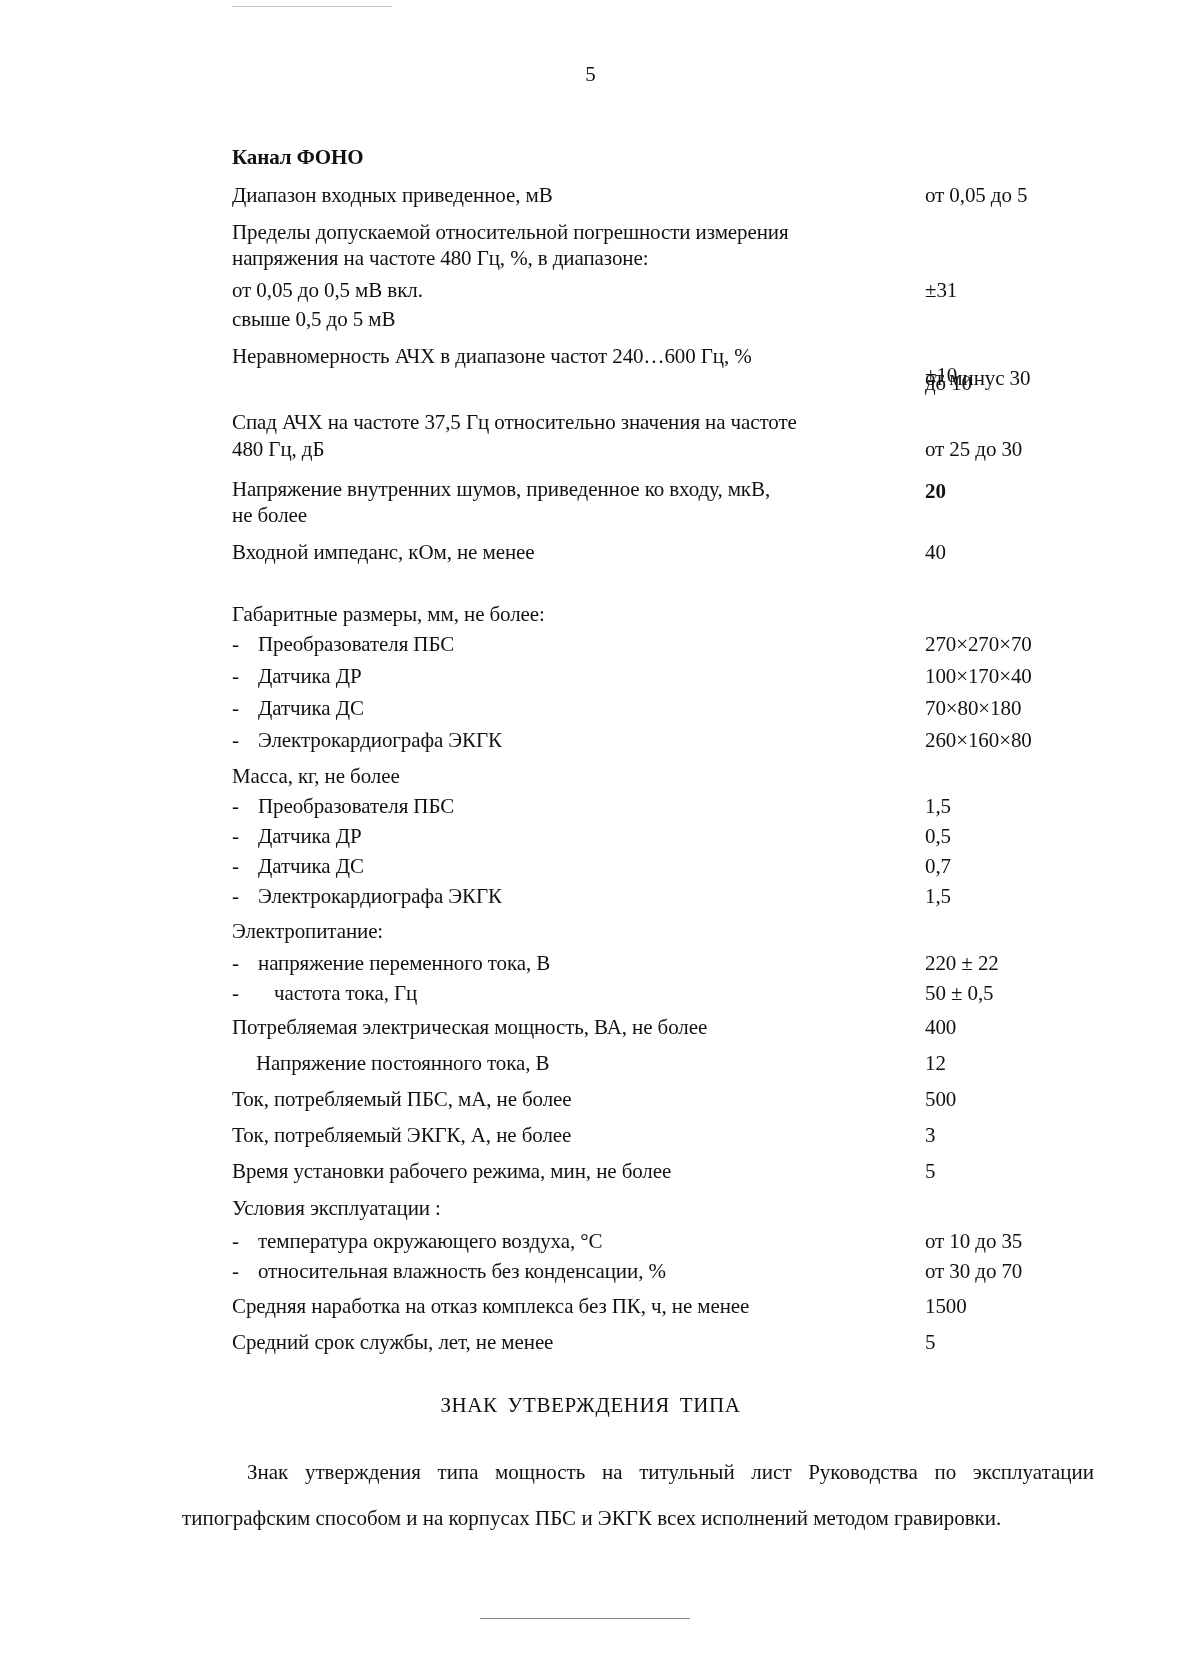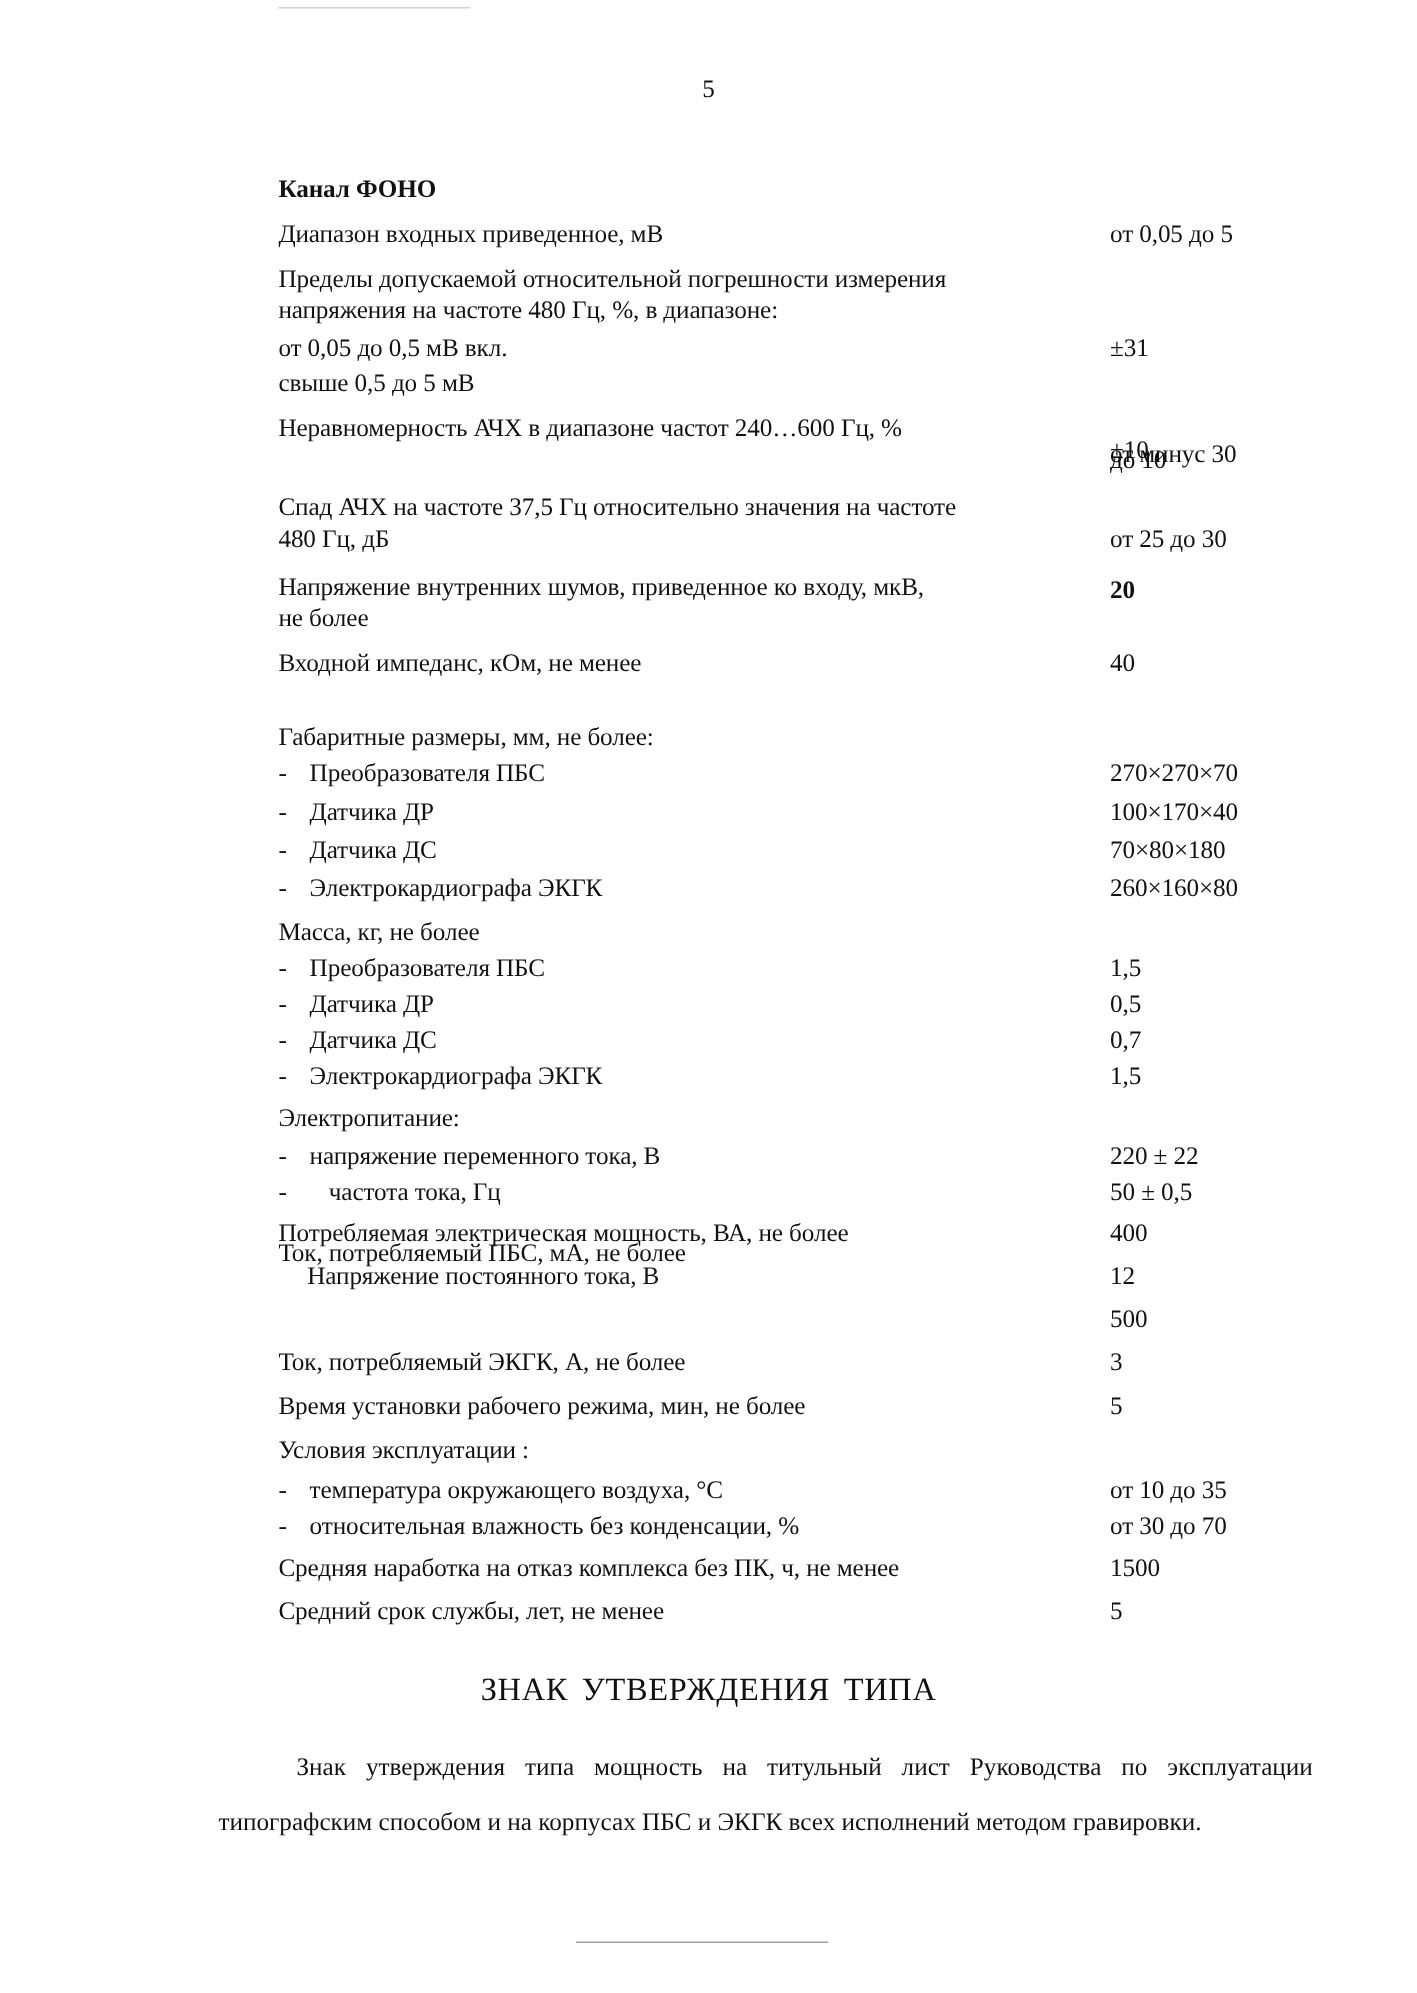--- a/index.html
+++ b/index.html
@@ -16,21 +16,21 @@
       position: absolute; font-size: 21px; line-height: 27px; white-space: nowrap;
       letter-spacing: -0.1px;
     }
     .bold { font-weight: bold; }
     .left { left: 232px; }
     .val { left: 925px; }
     .dash { left: 232px; }
     .dash-text { left: 258px; }
     .heading {
       position: absolute; left: 0; width: 1181px; text-align: center;
-      font-size: 27px; letter-spacing: 0.6px; word-spacing: 4px;
+      font-size: 21px; letter-spacing: 0.6px; word-spacing: 4px;
     }
     .para {
       position: absolute; left: 182px; width: 912px; font-size: 21px;
       line-height: 27px; text-align: justify; text-align-last: justify;
     }
     .scan-noise {
       position: absolute; height: 1px; background: #9a9a9a;
     }
   </style>
 </head>
@@ -115,21 +115,21 @@
 <div class="t dash" style="top:980px;">-</div>
 <div class="t dash-text" style="top:980px;margin-left:16px;">частота тока, Гц</div>
 <div class="t val" style="top:980px;">50 ± 0,5</div>
 
 <div class="t left" style="top:1014px;">Потребляемая электрическая мощность, ВА, не более</div>
 <div class="t val" style="top:1014px;">400</div>
 
 <div class="t left" style="top:1050px;margin-left:24px;">Напряжение постоянного тока, В</div>
 <div class="t val" style="top:1050px;">12</div>
 
-<div class="t left" style="top:1031px;text-align:center;">Ток, потребляемый ПБС, мА, не более</div>
+<div class="t left" style="top:1086px;text-align:center;">Ток, потребляемый ПБС, мА, не более</div>
 <div class="t val" style="top:1086px;">500</div>
 
 <div class="t left" style="top:1122px;">Ток, потребляемый ЭКГК, А, не более</div>
 <div class="t val" style="top:1122px;">3</div>
 
 <div class="t left" style="top:1158px;">Время установки рабочего режима, мин, не более</div>
 <div class="t val" style="top:1158px;">5</div>
 
 <div class="t left" style="top:1195px;">Условия эксплуатации :</div>
 

